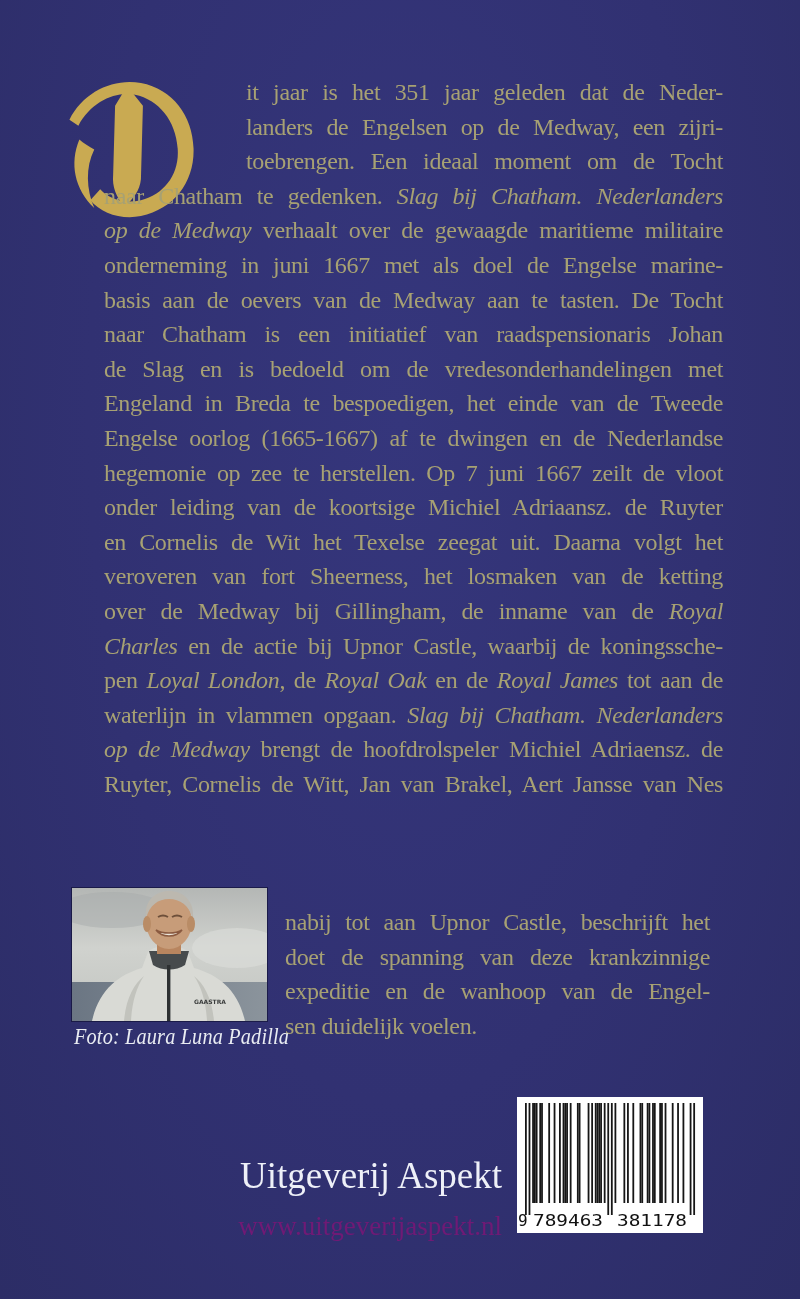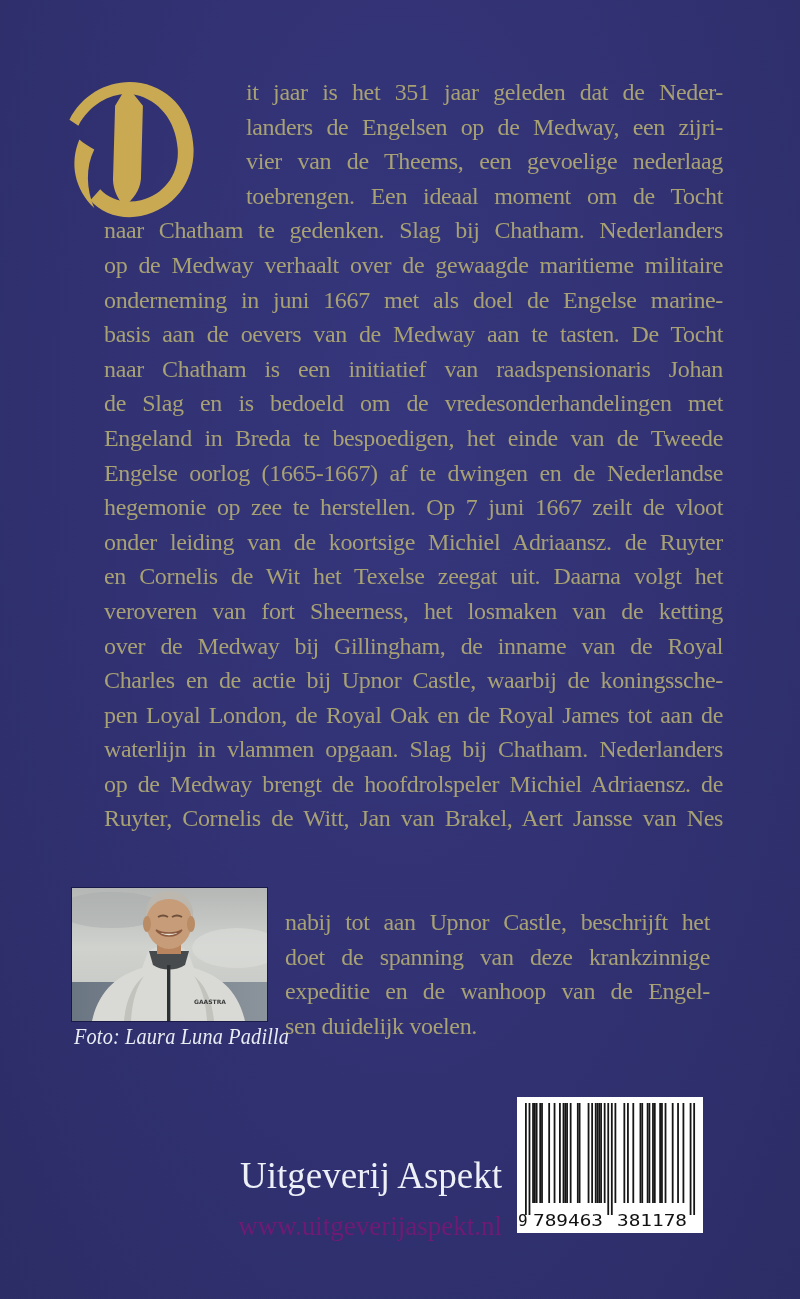--- a/index.html
+++ b/index.html
@@ -7,21 +7,21 @@
     width:800px;height:1299px;position:relative;overflow:hidden;
     background:radial-gradient(ellipse at 50% 32%, #35367c 0%, #313172 55%, #2c2d66 100%);
     font-family:"Liberation Serif", serif;
   }
   .blurb{
     position:absolute;left:73px;top:75px;width:650px;
     color:#a7a173;font-size:24px;line-height:34.6px;letter-spacing:-0.35px;
   }
   .blurb .line{text-align:justify;text-align-last:justify;height:34.6px;overflow:visible;margin-left:31px;}
   .blurb .line.indent{padding-left:142px;}
-  .it{}
+  .it{font-style:italic;}
   .wrapcol{
     position:absolute;left:285px;top:905px;width:425px;
     color:#a7a173;font-size:24px;line-height:34.6px;letter-spacing:-0.35px;
   }
   .wrapcol .line{text-align:justify;text-align-last:justify;height:34.6px;}
   .wrapcol .line:last-child{text-align-last:left;}
   .dropcap{position:absolute;left:62px;top:76px;width:136px;height:142px;}
   .photo{position:absolute;left:72px;top:888px;width:195px;height:133px;box-shadow:0 0 0 1px rgba(10,10,40,.55);}
   .caption{
     position:absolute;left:74px;top:1024px;width:240px;
@@ -42,21 +42,20 @@
   <g fill="#c9aa52">
     <path d="M6,44 C20,16 50,2 78,7 C110,13 130,40 131,73 C132,106 112,134 78,141 C58,145 38,138 27,125 L37,114 C46,124 62,129 78,125 C102,119 117,98 115,73 C113,45 96,24 72,19 C52,15 28,26 15,50 Z"></path>
     <path d="M64,10 L80,30 L78,104 C77,115 70,125 61,131 C53,122 49,111 50,100 L52,30 Z"></path>
     <path d="M16,64 C6,88 11,114 31,133 C23,114 22,92 31,74 C26,71 20,68 16,64 Z"></path>
   </g>
 </svg>
 
 <div class="blurb">
     <div class="line indent"><span>it jaar is het 351 jaar geleden dat de Neder-</span></div>
     <div class="line indent"><span>landers de Engelsen op de Medway, een zijri-</span></div>
-    <div class="line indent"><span>vier van de Theems, een gevoelige nederlaag</span></div>
     <div class="line indent"><span>toebrengen. Een ideaal moment om de Tocht</span></div>
     <div class="line"><span>naar Chatham te gedenken. </span><span class="it">Slag bij Chatham. Nederlanders</span></div>
     <div class="line"><span class="it">op de Medway</span><span> verhaalt over de gewaagde maritieme militaire</span></div>
     <div class="line"><span>onderneming in juni 1667 met als doel de Engelse marine-</span></div>
     <div class="line"><span>basis aan de oevers van de Medway aan te tasten. De Tocht</span></div>
     <div class="line"><span>naar Chatham is een initiatief van raadspensionaris Johan</span></div>
     <div class="line"><span>de Slag en is bedoeld om de vredesonderhandelingen met</span></div>
     <div class="line"><span>Engeland in Breda te bespoedigen, het einde van de Tweede</span></div>
     <div class="line"><span>Engelse oorlog (1665-1667) af te dwingen en de Nederlandse</span></div>
     <div class="line"><span>hegemonie op zee te herstellen. Op 7 juni 1667 zeilt de vloot</span></div>

